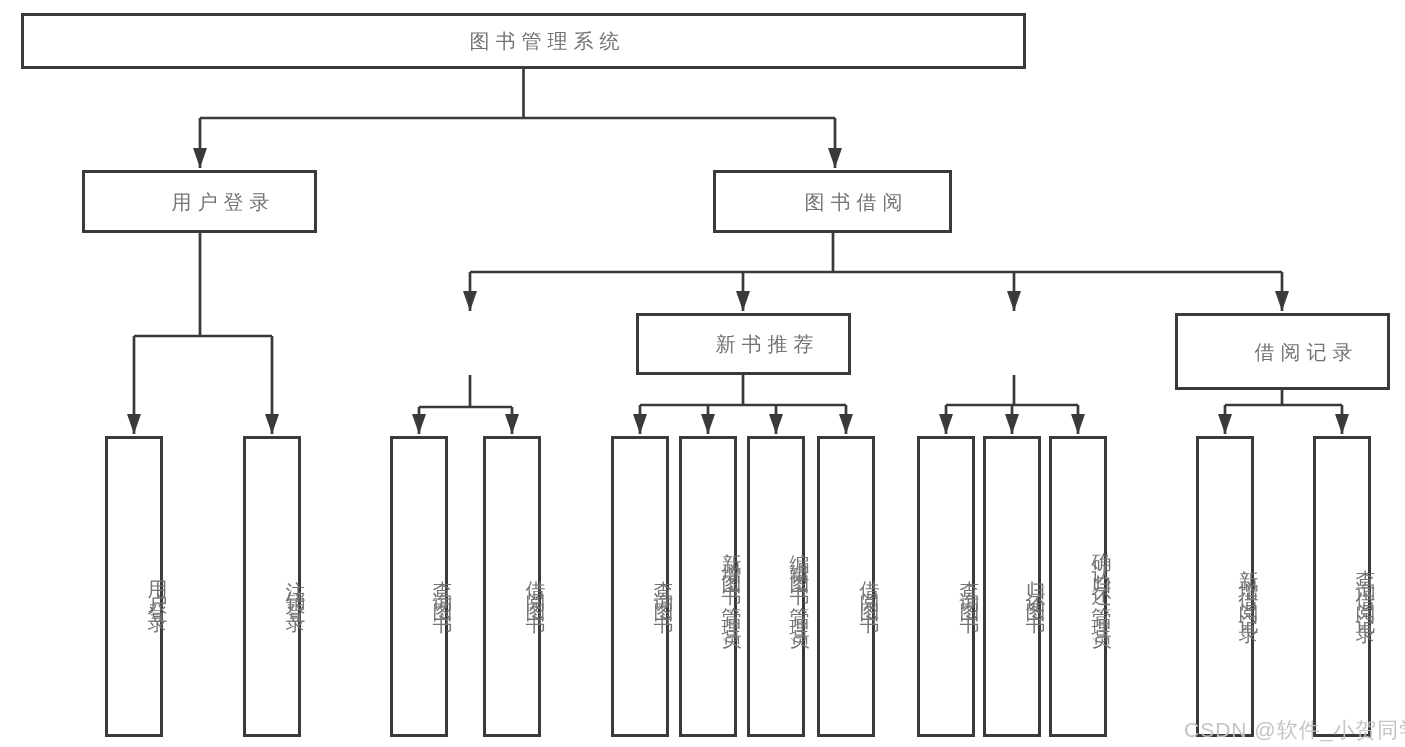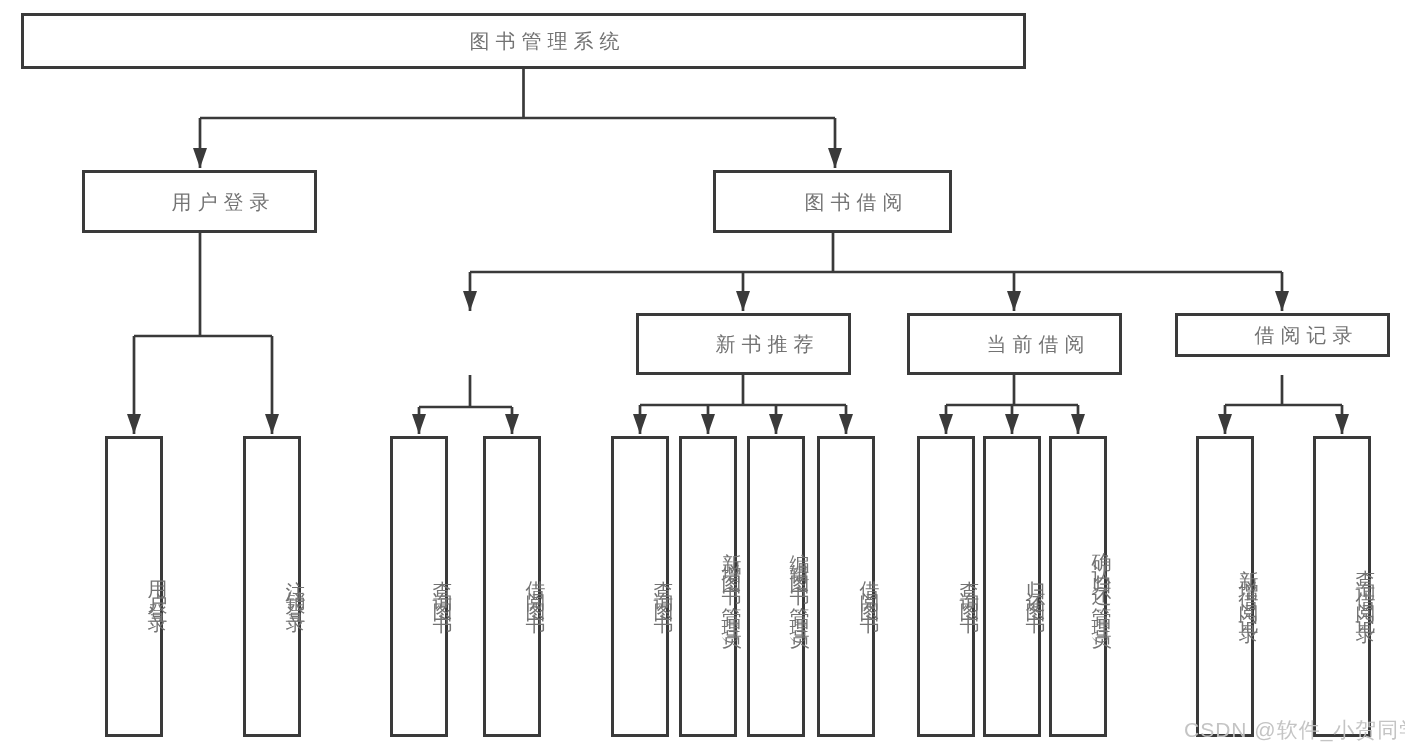--- a/index.html
+++ b/index.html
@@ -74,22 +74,21 @@
       <path d="M1342,405 V434" marker-end="url(#arw)"></path>
     </g>
   </svg>
 
   <div class="box" style="left:21px;top:13px;width:1005px;height:56px">图书管理系统</div>
 
   <div class="box" style="left:82px;top:170px;width:235px;height:63px">用户登录</div>
   <div class="box" style="left:713px;top:170px;width:239px;height:63px">图书借阅</div>
 
   <div class="box" style="left:636px;top:313px;width:215px;height:62px">新书推荐</div>
-  <div class="box" style="left:907px;top:313px;width:215px;height:62px">当前借阅</div>
-  <div class="box" style="left:1175px;top:313px;width:215px;height:44px">借阅记录</div>
+  <div class="box" style="left:1175px;top:313px;width:215px;height:77px">借阅记录</div>
 
   <div class="box v" style="left:105px;top:436px;width:58px;height:301px">用户登录</div>
   <div class="box v" style="left:243px;top:436px;width:58px;height:301px">注销登录</div>
 
   <div class="box v" style="left:390px;top:436px;width:58px;height:301px">查询图书</div>
   <div class="box v" style="left:483px;top:436px;width:58px;height:301px">借阅图书</div>
 
   <div class="box v" style="left:611px;top:436px;width:58px;height:301px">查询图书</div>
   <div class="box v" style="left:679px;top:436px;width:58px;height:301px">新增图书（管理员）</div>
   <div class="box v" style="left:747px;top:436px;width:58px;height:301px">编辑图书（管理员）</div>

